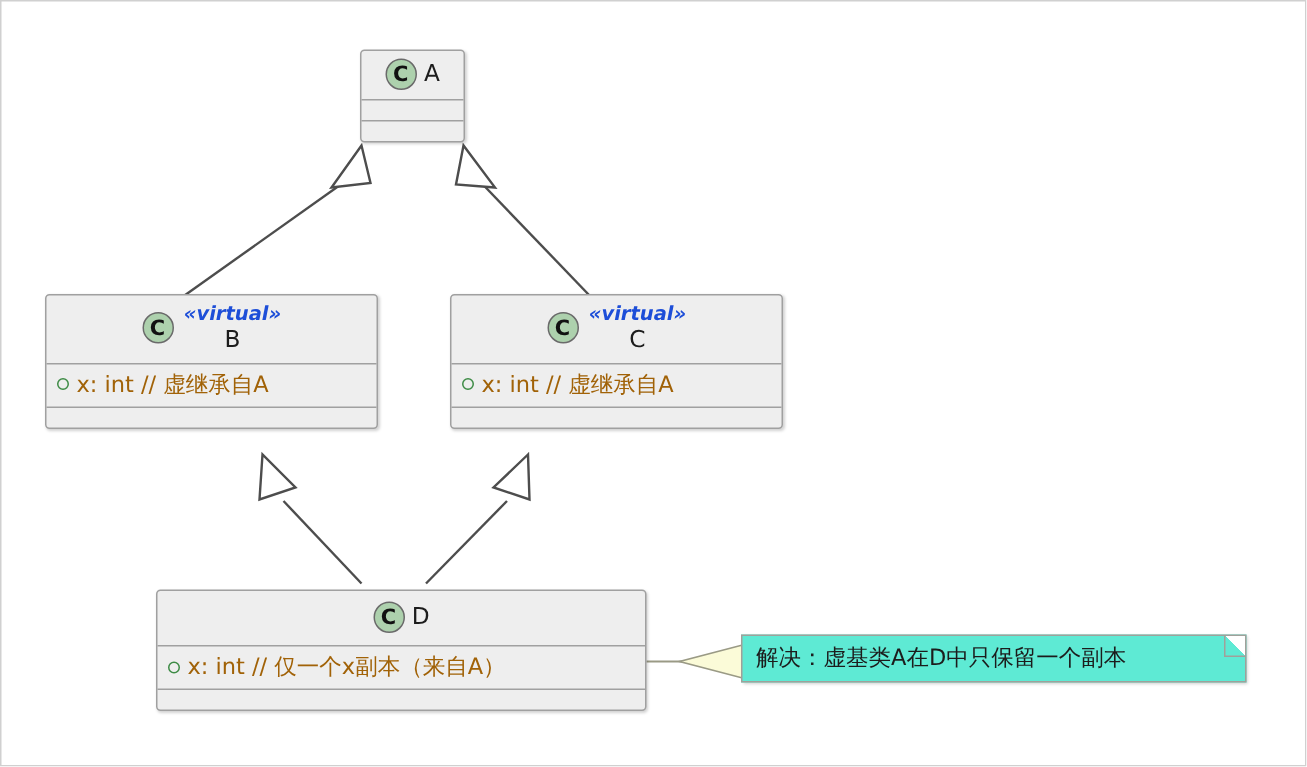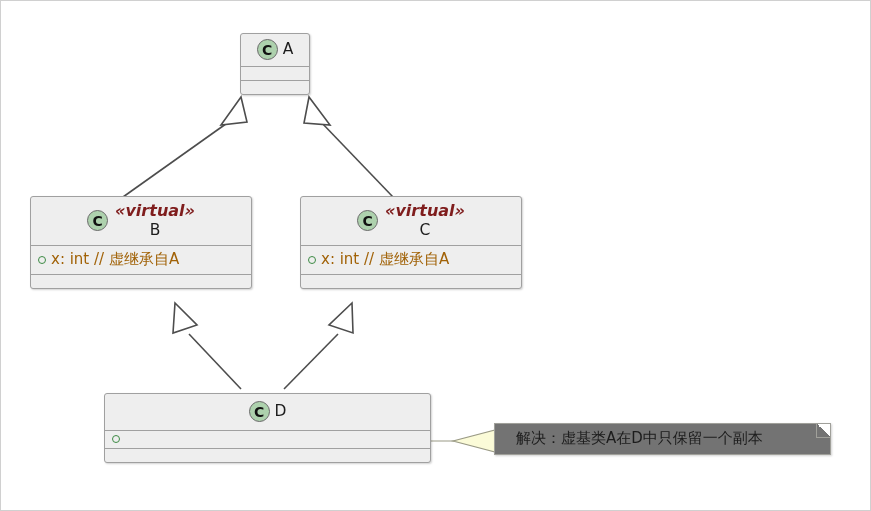--- a/index.html
+++ b/index.html
@@ -40,22 +40,22 @@
   }
   .uml-header {
     padding: 5px 8px 6px 8px;
     text-align: center;
     line-height: 1.18;
   }
   .uml-stereo {
     display: block;
     font-style: italic;
     font-weight: bold;
-    font-size: 16px;
-    color: #7f1d1d;
+    font-size: 13px;
+    color: #1d4ed8;
     letter-spacing: 0px;
   }
   .uml-name {
     display: block;
     font-size: 15.5px;
     color: #1c1c1c;
   }
   .hdr-inline {
     display: flex;
     align-items: center;
@@ -117,29 +117,28 @@
     min-width: 8px;
     border-radius: 50%;
     border: 1.5px solid #3d8b45;
     background: transparent;
     box-sizing: border-box;
   }
 
   
   .uml-note {
     position: absolute;
-    background: #737373;
+    background: #5eead4;
     border: 1px solid #a0a09a;
     box-sizing: border-box;
     font-size: 15px;
     color: #1c1c1c;
     white-space: nowrap;
     z-index: 6;
     box-shadow: 1px 1px 2px rgba(0,0,0,0.18);
-    padding-left: 12px;
   }
   .note-text {
     padding: 5px 22px 6px 9px;
     display: block;
   }
   .note-fold {
     position: absolute;
     top: 0;
     right: 0;
     width: 14px;
@@ -231,20 +230,21 @@
 
   <div class="uml-class" id="class-D" style="left:103px; top:392px; width:327px;">
     <div class="uml-header" style="padding-top:7px; padding-bottom:8px;">
       <div class="hdr-inline">
         <span class="cls-icon"></span>
         <span class="uml-name">D</span>
       </div>
     </div>
     <div class="uml-div uml-compartment">
       <span class="vis-dot"></span>
+      <span>x: int // 仅一个x副本（来自A）</span>
     </div>
     <div class="uml-div uml-compartment empty"></div>
   </div>
 
   <div class="uml-note" id="note-solution" style="left:493px; top:422px; width:337px;">
     <span class="note-text">解决：虚基类A在D中只保留一个副本</span>
     <span class="note-fold"></span>
   </div>
 
 </div>

